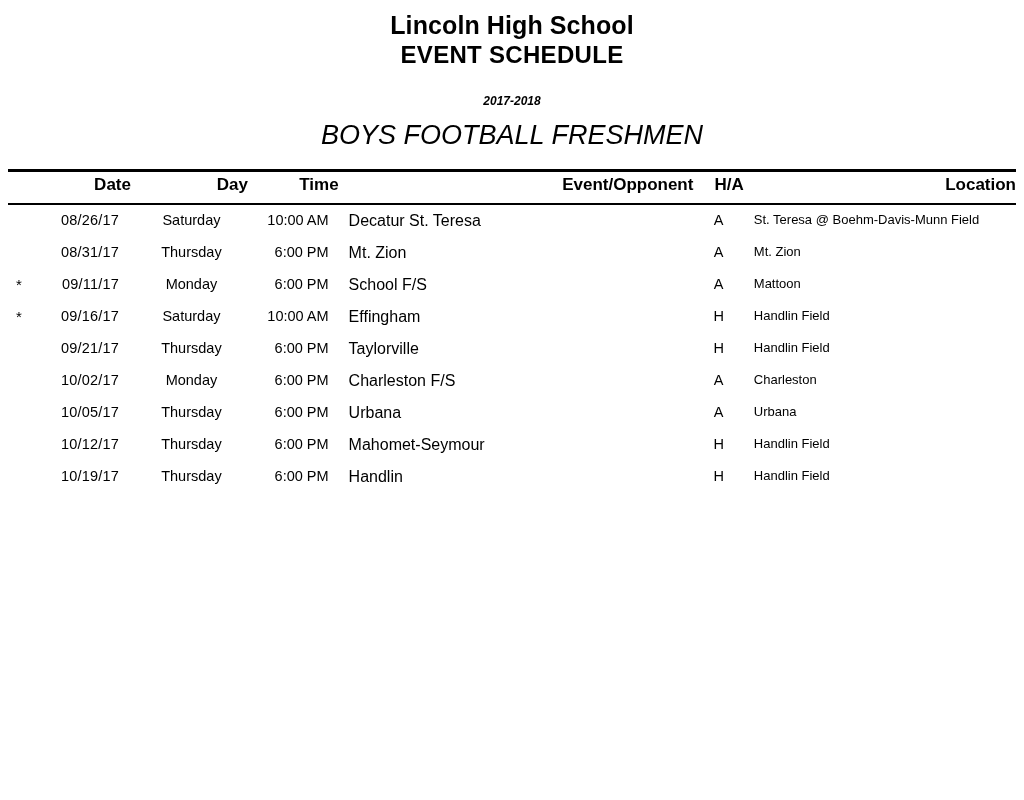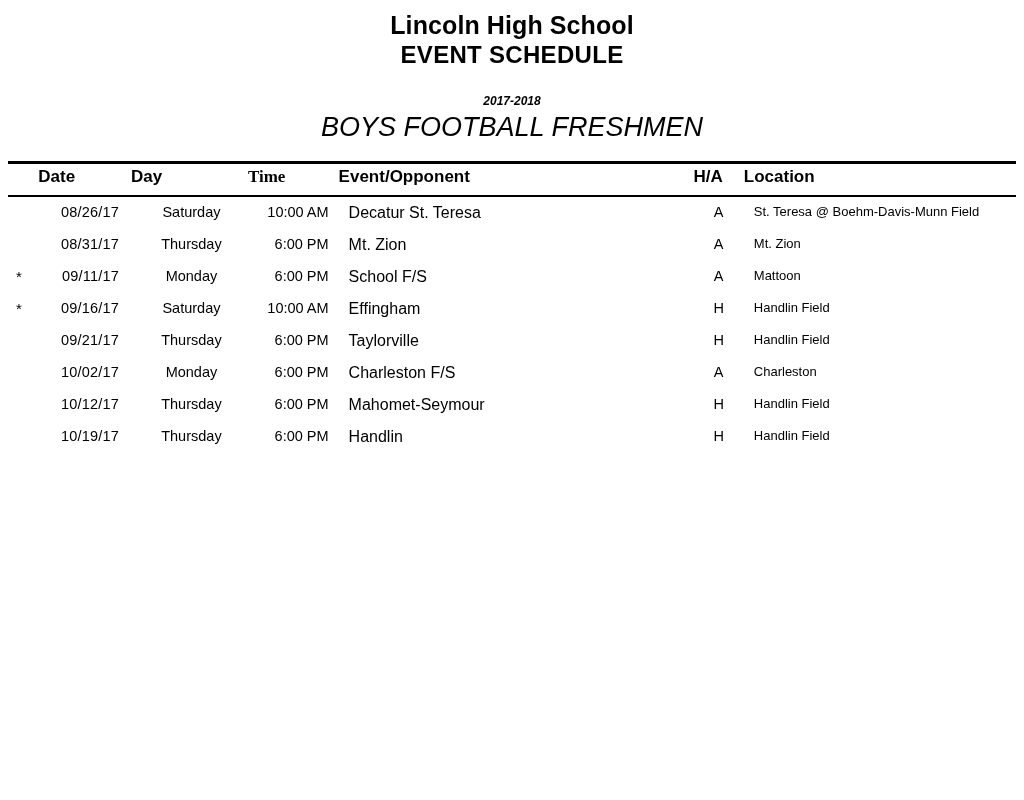--- a/index.html
+++ b/index.html
@@ -41,36 +41,36 @@
     font-size: 12px;
     font-weight: bold;
     font-style: italic;
     margin-top: 24px;
     line-height: 1.2;
   }
   .sport {
     font-size: 27px;
     font-style: italic;
     line-height: 1.25;
-    margin-top: 3px;
+    margin-top: 11px;
   }
 
   .table-wrap {
     margin-top: 16px;
     padding: 0 8px;
   }
   table.schedule {
     width: 100%;
     border-collapse: collapse;
     table-layout: fixed;
   }
   table.schedule thead th {
     font-size: 17px;
     font-weight: bold;
-    text-align: left;
+    text-align: right;
     padding: 3px 0 8px 0;
     border-top: 3px solid #000;
     border-bottom: 2px solid #000;
     vertical-align: bottom;
   }
   table.schedule thead th.th-pad {
     border-top: 3px solid #000;
     border-bottom: 2px solid #000;
   }
   col.c-star { width: 30px; }
@@ -115,21 +115,21 @@
     text-align: center;
     font-size: 14.5px;
   }
   td.loc {
     padding-left: 10px;
     font-size: 13px;
     padding-right: 6px;
   }
   th.h-date { text-align: left; padding-left: 30px; }
   th.h-day { text-align: left; padding-left: 6px; }
-  th.h-time { text-align: right; padding-right: 8px; font-family: Liberation Serif, serif; }
+  th.h-time { text-align: right; padding-right: 8px; }
   th.h-event { text-align: left; padding-left: 10px; }
   th.h-ha { text-align: left; padding-left: 0px; }
   th.h-loc { text-align: left; padding-left: 10px; }
 </style>
 </head>
 <body>
 
 <div class="page">
 
   <div class="header-block">
@@ -211,20 +211,29 @@
           <td class="star"></td>
           <td class="date">10/02/17</td>
           <td class="day">Monday</td>
           <td class="time">6:00 PM</td>
           <td class="event">Charleston F/S</td>
           <td class="ha">A</td>
           <td class="loc">Charleston</td>
         </tr>
         <tr>
           <td class="star"></td>
+          <td class="date">10/05/17</td>
+          <td class="day">Thursday</td>
+          <td class="time">6:00 PM</td>
+          <td class="event">Urbana</td>
+          <td class="ha">A</td>
+          <td class="loc">Urbana</td>
+        </tr>
+        <tr>
+          <td class="star"></td>
           <td class="date">10/12/17</td>
           <td class="day">Thursday</td>
           <td class="time">6:00 PM</td>
           <td class="event">Mahomet-Seymour</td>
           <td class="ha">H</td>
           <td class="loc">Handlin Field</td>
         </tr>
         <tr>
           <td class="star"></td>
           <td class="date">10/19/17</td>

